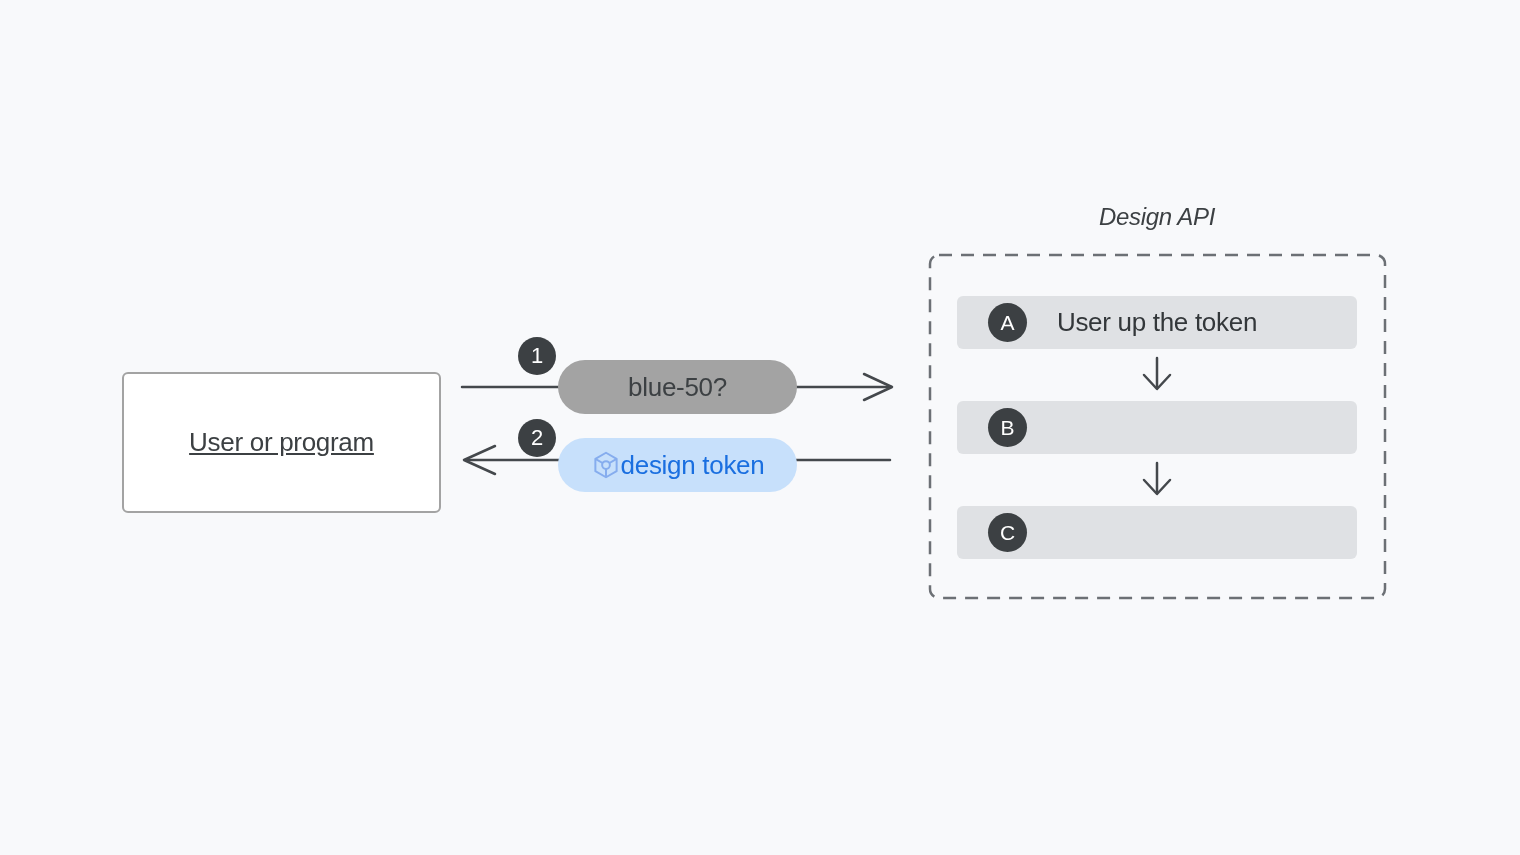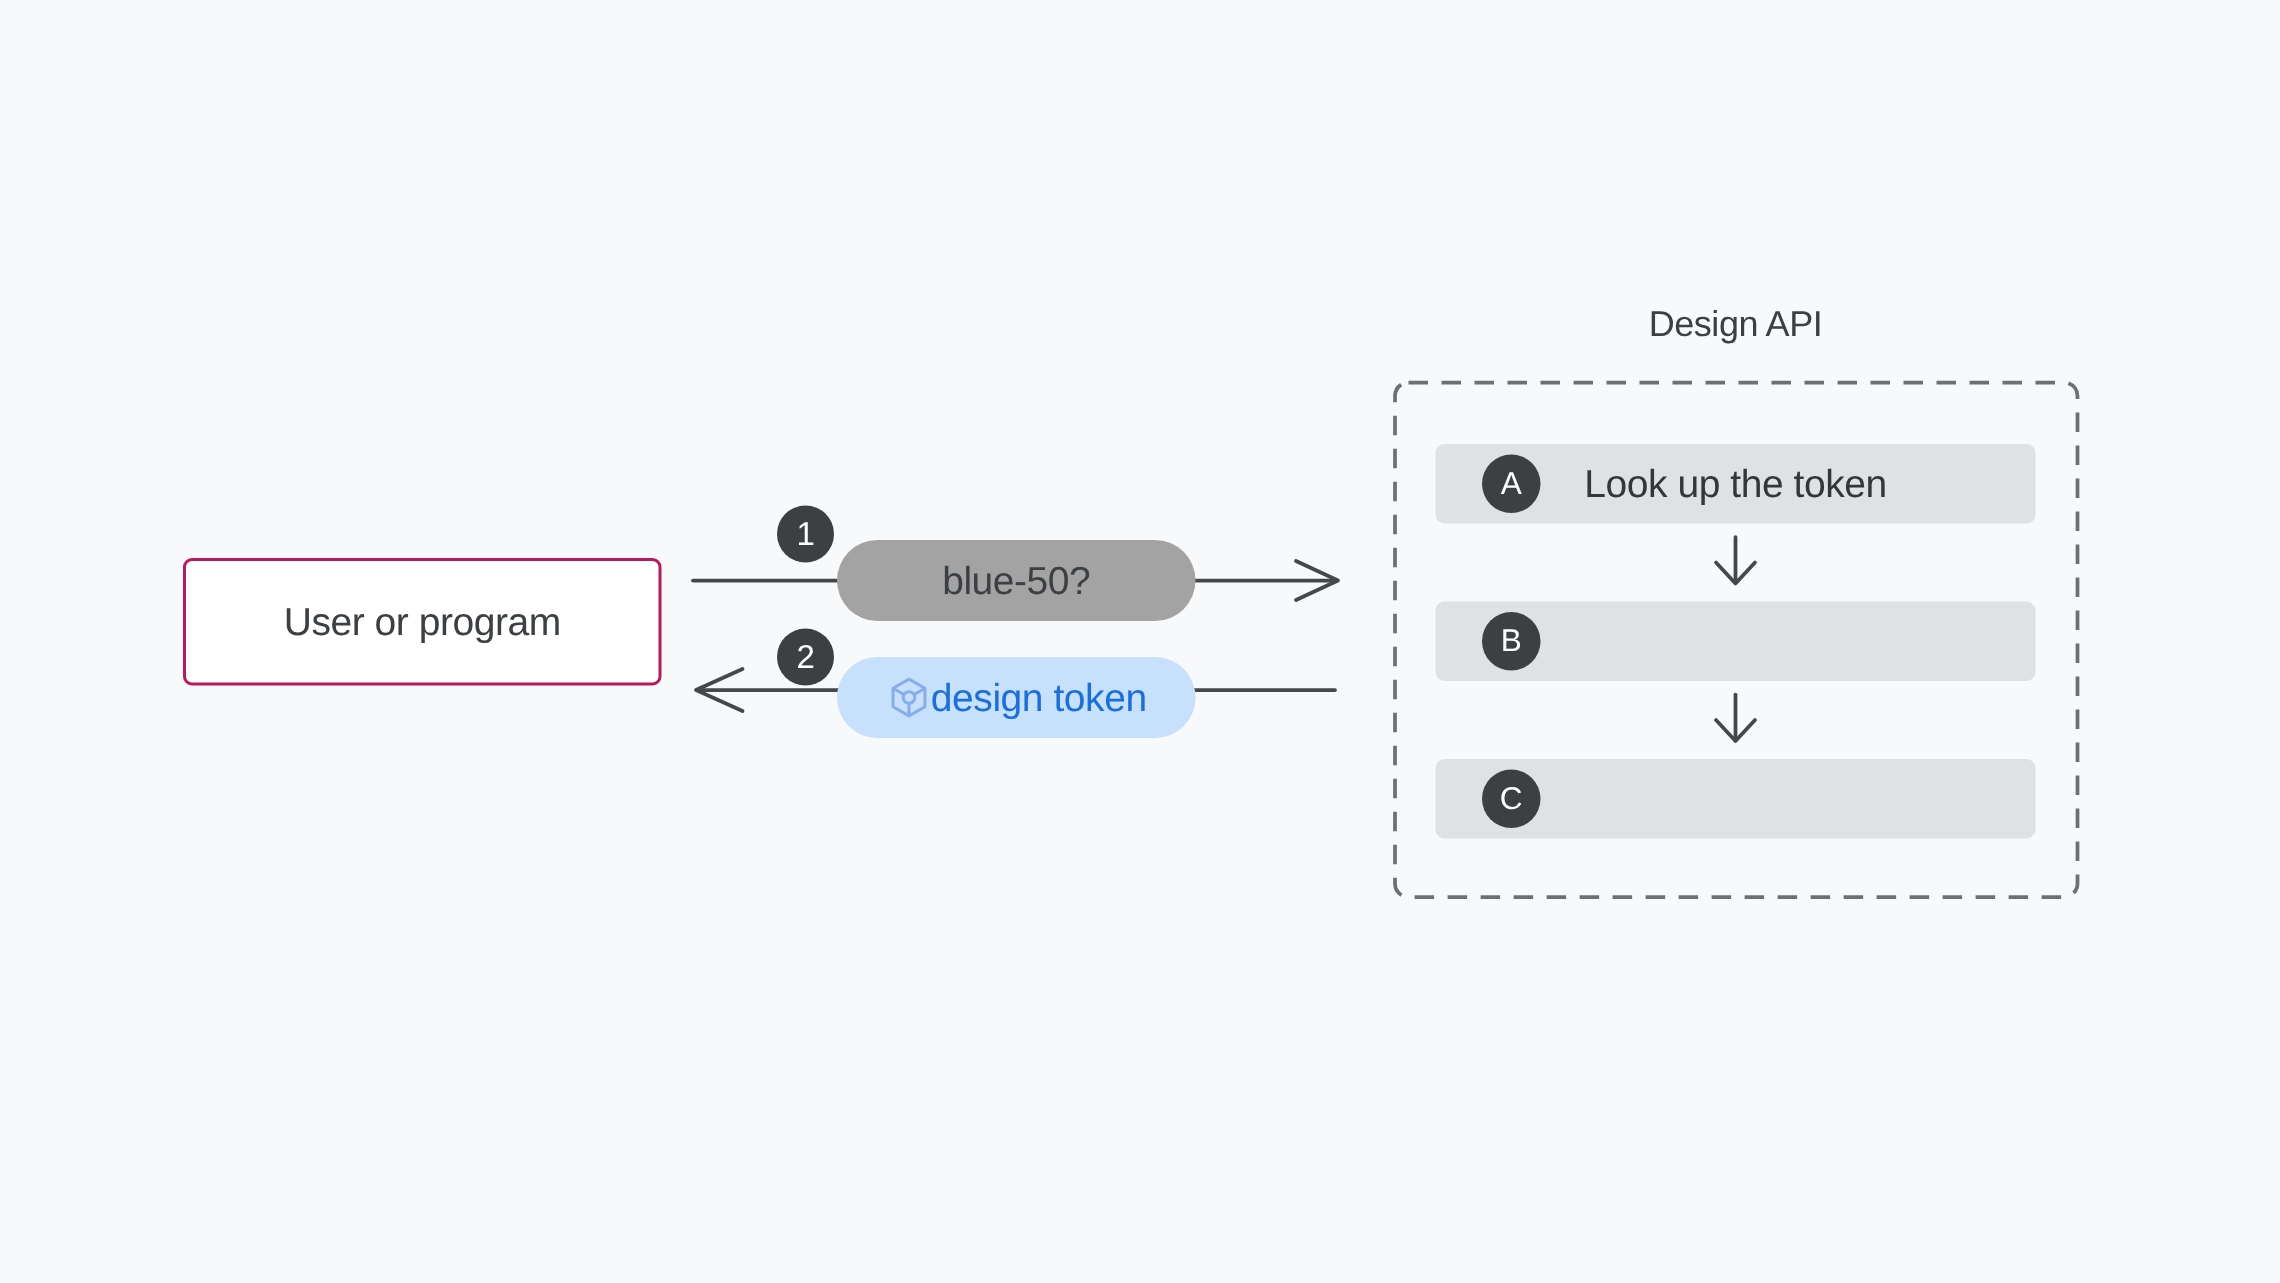--- a/index.html
+++ b/index.html
@@ -7,45 +7,45 @@
     width:1520px;height:855px;
     background:#f8f9fb;
     font-family:"Liberation Sans", sans-serif;
     letter-spacing:-0.3px;
     overflow:hidden;
   }
   .canvas{position:relative;width:1520px;height:855px;background:#f8f9fb;}
   .layer{position:absolute;left:0;top:0;pointer-events:none;}
 
   .actor-box{
-    position:absolute;left:122px;top:372px;width:319px;height:85px;
-    box-sizing:border-box;background:#ffffff;border:2px solid #be185d;border-radius:6px;
+    position:absolute;left:122px;top:372px;width:319px;height:141px;
+    box-sizing:border-box;background:#ffffff;border:2px solid #a3a3a3;border-radius:6px;
     display:flex;align-items:center;justify-content:center;
-    font-size:26px;color:#3c4043;
+    font-size:26px;color:#3c4043;text-decoration:underline;
   }
 
   .pill{
     position:absolute;height:54px;width:239px;border-radius:27px;
     display:flex;align-items:center;justify-content:center;
     font-size:26px;
   }
   .pill-request{left:558px;top:360px;background:#a3a3a3;color:#3c4043;}
   .pill-response{left:558px;top:438px;background:#c7e0fb;color:#1a6fe0;}
 
   .num-badge{
     position:absolute;width:38px;height:38px;border-radius:50%;
     background:#3c4043;color:#ffffff;font-size:22px;
     display:flex;align-items:center;justify-content:center;
   }
   .num-badge.n1{left:518px;top:337px;}
   .num-badge.n2{left:518px;top:419px;}
 
   .api-title{
     position:absolute;left:957px;top:203px;width:400px;
-    text-align:center;font-size:24px;color:#3c4043;
+    text-align:center;font-size:24px;color:#3c4043;font-style:italic;
   }
 
   .step-row{
     position:absolute;left:957px;width:400px;height:53px;
     background:#dfe1e4;border-radius:6px;
     display:flex;align-items:center;justify-content:center;
     font-size:26px;color:#33373a;
   }
   .step-row.a{top:296px;}
   .step-row.b{top:401px;}
@@ -100,21 +100,21 @@
   <div class="num-badge n2">2</div>
 
   <div class="api-title">Design API</div>
 
   <svg class="layer" style="left:928px;top:253px;" width="459" height="347" viewBox="0 0 459 347">
     <rect x="2" y="2" width="455" height="343" rx="9" fill="none" stroke="#6c7075" stroke-width="2.5" stroke-dasharray="13 9"></rect>
   </svg>
 
   <div class="step-row a">
     <div class="step-badge">A</div>
-    <span>Look up the token</span>
+    <span>User up the token</span>
   </div>
 
   <svg class="down-arrow first" width="34" height="38" viewBox="0 0 34 38">
     <g stroke="#44484c" stroke-width="2.5" fill="none" stroke-linecap="round" stroke-linejoin="round">
       <line x1="17" y1="3" x2="17" y2="33"></line>
       <polyline points="4,20 17,34 30,20"></polyline>
     </g>
   </svg>
 
   <div class="step-row b">

